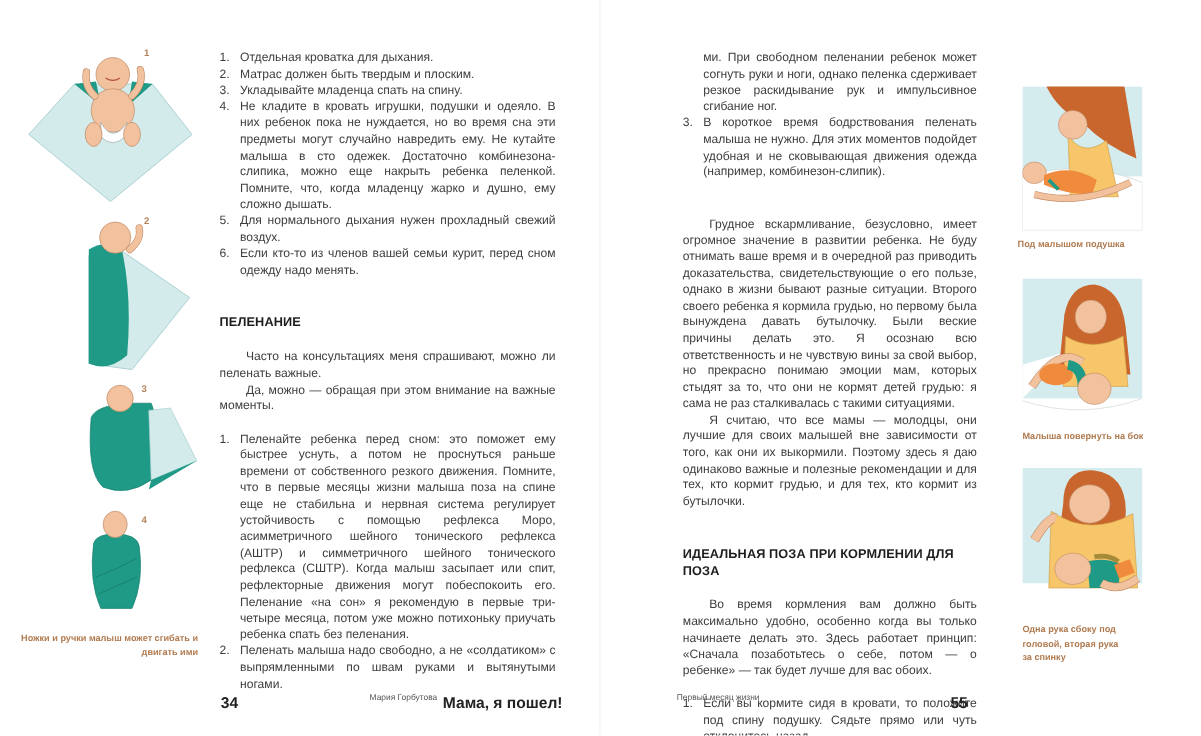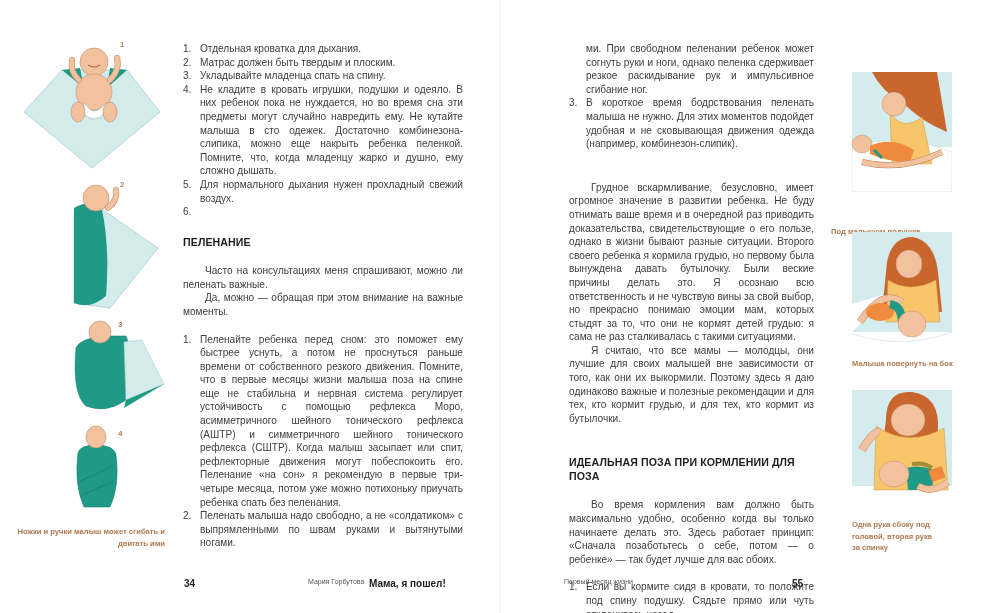--- a/index.html
+++ b/index.html
@@ -26,21 +26,21 @@
   .sp-l { height:30px; }
 
   .fig { position:absolute; }
   .fig svg { display:block; }
   .fig-num { position:absolute; font-size:8px; font-weight:bold; color:#b5835a; }
 
   .caption { position:absolute; font-size:7.6px; font-weight:bold; color:#b07a4f; line-height:11.5px; }
   .caption-left { right:335px; top:526px; text-align:right; width:150px; }
 
   .footer { position:absolute; top:578px; font-size:7px; color:#555; }
-  .folio { font-weight:bold; color:#222; font-size:10px; }
+  .folio { font-weight:bold; color:#222; font-size:13px; }
 </style>
 </head>
 <body>
 
 <div class="page page-left">
 
   <div class="fig" style="left:22px;top:40px;">
     <svg width="140" height="130" viewBox="0 0 140 130">
       <polygon points="40,30 105,30 138,72 70,128 2,72" fill="#d3ebea" stroke="#a9cfd0" stroke-width="0.8"></polygon>
       <polygon points="40,30 58,28 62,48" fill="#1f9a86"></polygon>
@@ -92,21 +92,21 @@
 
   <div class="caption caption-left">Ножки и ручки малыш может сгибать и двигать ими</div>
 
   <div class="col col-left">
     <ol>
       <li><span class="num">1.</span><span>Отдельная кроватка для дыхания.</span></li>
       <li><span class="num">2.</span><span>Матрас должен быть твердым и плоским.</span></li>
       <li><span class="num">3.</span><span>Укладывайте младенца спать на спину.</span></li>
       <li><span class="num">4.</span><span>Не кладите в кровать игрушки, подушки и одеяло. В них ребенок пока не нуждается, но во время сна эти предметы могут случайно навредить ему. Не кутайте малыша в сто одежек. Достаточно комбинезона-слипика, можно еще накрыть ребенка пеленкой. Помните, что, когда младенцу жарко и душно, ему сложно дышать.</span></li>
       <li><span class="num">5.</span><span>Для нормального дыхания нужен прохладный свежий воздух.</span></li>
-      <li><span class="num">6.</span></li>
+      <li><span class="num">6.</span><span>Если кто-то из членов вашей семьи курит, перед сном одежду надо менять.</span></li>
     </ol>
     <div class="sp-l"></div>
     <h2>ПЕЛЕНАНИЕ</h2>
     <p>Часто на консультациях меня спрашивают, можно ли пеленать важные.</p>
     <p>Да, можно — обращая при этом внимание на важные моменты.</p>
     <div class="sp-s"></div>
     <ol>
       <li><span class="num">1.</span><span>Пеленайте ребенка перед сном: это поможет ему быстрее уснуть, а потом не проснуться раньше времени от собственного резкого движения. Помните, что в первые месяцы жизни малыша поза на спине еще не стабильна и нервная система регулирует устойчивость с помощью рефлекса Моро, асимметричного шейного тонического рефлекса (АШТР) и симметричного шейного тонического рефлекса (СШТР). Когда малыш засыпает или спит, рефлекторные движения могут побеспокоить его. Пеленание «на сон» я рекомендую в первые три-четыре месяца, потом уже можно потихоньку приучать ребенка спать без пеленания.</span></li>
       <li><span class="num">2.</span><span>Пеленать малыша надо свободно, а не «солдатиком» с выпрямленными по швам руками и вытянутыми ногами.</span></li>
     </ol>
@@ -145,21 +145,21 @@
       <path d="M20,0 Q50,-8 85,0 L95,60 Q70,50 50,30 Q30,20 20,0 Z" fill="#c8662e"></path>
       <path d="M38,40 Q50,60 70,45 L80,92 L40,92 Z" fill="#f7c56a" stroke="#c99a40" stroke-width="0.5"></path>
       <ellipse cx="42" cy="32" rx="12" ry="12" fill="#f2c29e" stroke="#c08a66" stroke-width="0.5"></ellipse>
       <ellipse cx="10" cy="72" rx="10" ry="9" fill="#f2c29e" stroke="#c08a66" stroke-width="0.5"></ellipse>
       <path d="M18,74 Q40,64 62,78 L58,90 Q36,90 18,82 Z" fill="#f08a3c"></path>
       <path d="M22,78 L30,86" stroke="#1f9a86" stroke-width="3"></path>
       <path d="M10,90 Q50,100 90,80" stroke="#c08a66" stroke-width="6" fill="none"></path>
       <path d="M10,90 Q50,100 90,80" stroke="#f2c29e" stroke-width="5" fill="none"></path>
     </svg>
   </div>
-  <div class="caption" style="left:331px;top:198px;width:140px;margin-top:28px;">Под малышом подушка</div>
+  <div class="caption" style="left:348px;top:198px;width:140px;">Под малышом подушка</div>
 
   <div class="fig" style="left:352px;top:232px;">
     <svg width="100" height="118" viewBox="0 0 100 118">
       <rect x="0" y="0" width="100" height="100" fill="#d5ecee"></rect>
       <path d="M0,72 Q20,66 40,60 L0,100 Z" fill="#ffffff"></path>
       <path d="M35,30 Q40,5 60,5 Q82,8 86,40 L90,80 L30,80 Z" fill="#c8662e"></path>
       <ellipse cx="57" cy="32" rx="13" ry="14" fill="#f2c29e" stroke="#c08a66" stroke-width="0.5"></ellipse>
       <path d="M36,48 Q58,62 84,48 L88,90 L34,90 Z" fill="#f7c56a" stroke="#c99a40" stroke-width="0.5"></path>
       <path d="M8,90 Q30,56 50,70" stroke="#c08a66" stroke-width="7" fill="none"></path>
       <path d="M8,90 Q30,56 50,70" stroke="#f2c29e" stroke-width="6" fill="none"></path>

